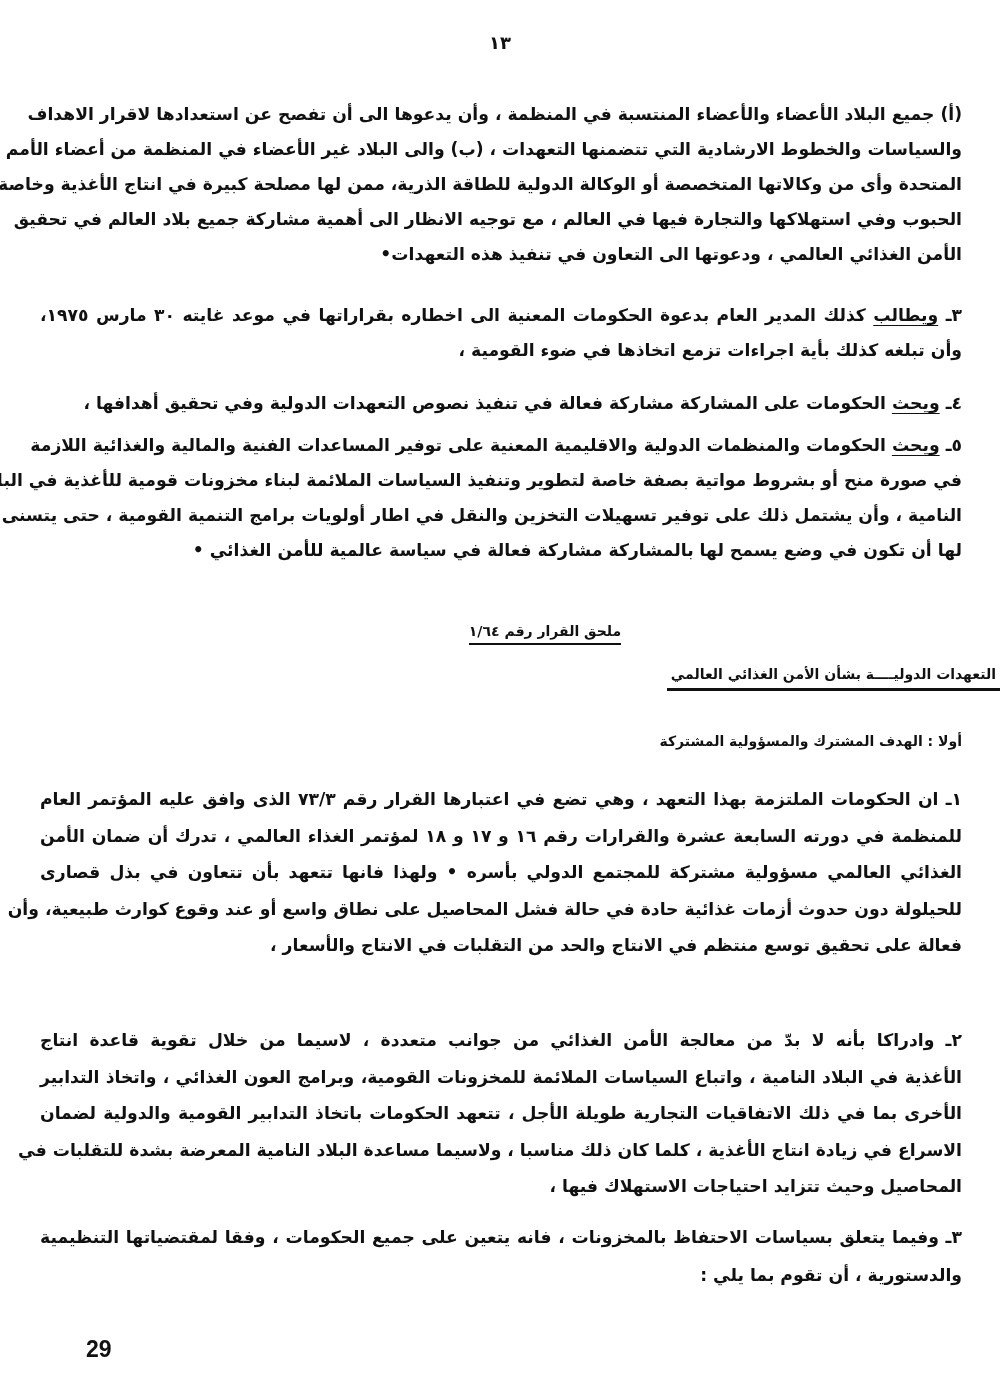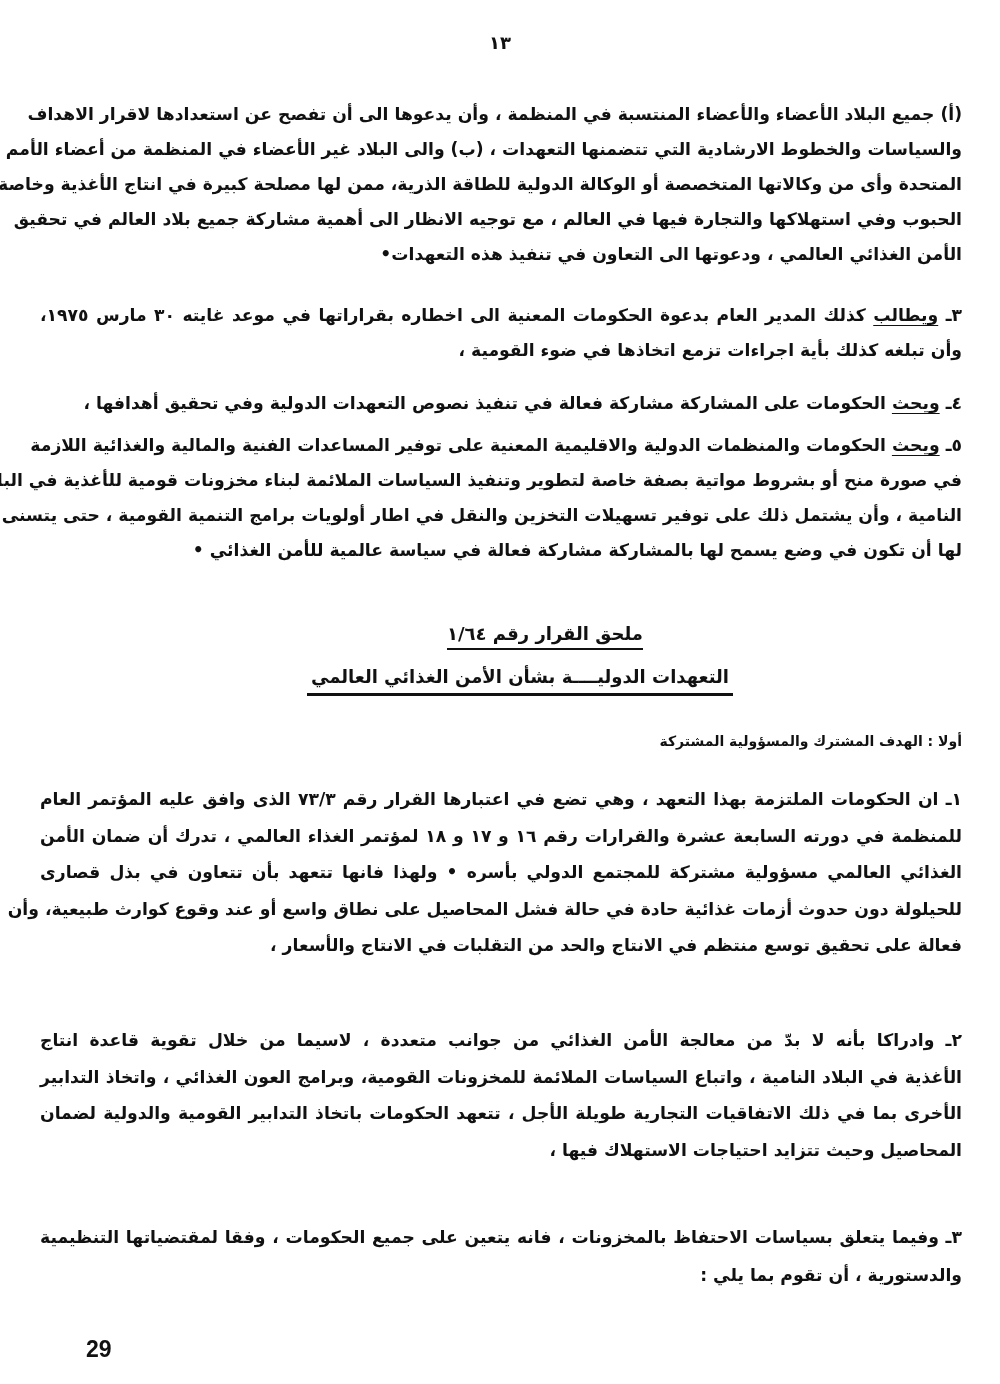--- a/index.html
+++ b/index.html
@@ -14,21 +14,21 @@
     .text-block {
       position: absolute; right: 38px; width: 922px; direction: rtl;
       font-size: 17.2px; font-weight: bold; line-height: 35px; text-align: justify;
       text-align-last: right; letter-spacing: -0.2px;
     }
     .line { display: block; white-space: nowrap; text-align: right; }
     .line.full { text-align: justify; text-align-last: justify; }
     .u { text-decoration: underline; text-underline-offset: 4px; }
     .heading {
       position: absolute; left: 0; width: 1000px; text-align: center; direction: rtl;
-      font-size: 18px; font-weight: bold;
+      font-size: 14px; font-weight: bold;
     }
     .heading span { display: inline-block; border-bottom: 2px solid #111; padding-bottom: 4px; }
     .heading.h2 span { border-bottom: 3px solid #111; padding: 0 4px 6px; }
     .section-title {
       position: absolute; right: 38px; top: 733px; direction: rtl;
       font-size: 14px; font-weight: bold;
     }
     .page-num-bottom {
       position: absolute; left: 86px; top: 1336px; font-size: 23px;
       font-family: "Liberation Sans", sans-serif;
@@ -60,38 +60,39 @@
 <div class="text-block" style="top:428px;">
   <span class="line full"><span>٥ـ</span> <span class="u">ويحث</span> <span>الحكومات والمنظمات الدولية والاقليمية المعنية على توفير المساعدات الفنية والمالية والغذائية اللازمة</span></span>
   <span class="line full">في صورة منح أو بشروط مواتية بصفة خاصة لتطوير وتنفيذ السياسات الملائمة لبناء مخزونات قومية للأغذية في البلاد</span>
   <span class="line full">النامية ، وأن يشتمل ذلك على توفير تسهيلات التخزين والنقل في اطار أولويات برامج التنمية القومية ، حتى يتسنى</span>
   <span class="line">لها أن تكون في وضع يسمح لها بالمشاركة مشاركة فعالة في سياسة عالمية للأمن الغذائي •</span>
 </div>
 
 <div class="heading" style="top:623px; padding-left:90px; box-sizing:border-box;">
   <span>ملحق القرار رقم ١/٦٤</span>
 </div>
-<div class="heading h2" style="top:666px; padding-left:40px; box-sizing:border-box;">
+<div class="heading h2" style="top:666px; padding-left:40px; box-sizing:border-box;text-align:right;">
   <span>التعهدات الدوليــــة بشأن الأمن الغذائي العالمي</span>
 </div>
 
 <div class="section-title">أولا :  الهدف المشترك والمسؤولية المشتركة</div>
 
 <div class="text-block" style="top:781px; line-height:36.5px;">
   <span class="line full">١ـ ان الحكومات الملتزمة بهذا التعهد ، وهي تضع في اعتبارها القرار رقم ٧٣/٣ الذى وافق عليه المؤتمر العام</span>
   <span class="line full">للمنظمة في دورته السابعة عشرة والقرارات رقم ١٦ و ١٧ و ١٨ لمؤتمر الغذاء العالمي ، تدرك أن ضمان الأمن</span>
   <span class="line full">الغذائي العالمي مسؤولية مشتركة للمجتمع الدولي بأسره • ولهذا فانها تتعهد بأن تتعاون في بذل قصارى</span>
   <span class="line full">للحيلولة دون حدوث أزمات غذائية حادة في حالة فشل المحاصيل على نطاق واسع أو عند وقوع كوارث طبيعية، وأن</span>
   <span class="line">فعالة على تحقيق توسع منتظم في الانتاج والحد من التقلبات في الانتاج والأسعار ،</span>
 </div>
 
 <div class="text-block" style="top:1022px; line-height:36.5px;">
   <span class="line full">٢ـ   وادراكا بأنه لا بدّ من معالجة الأمن الغذائي من جوانب متعددة ، لاسيما من خلال تقوية قاعدة انتاج</span>
   <span class="line full">الأغذية في البلاد النامية ، واتباع السياسات الملائمة للمخزونات القومية، وبرامج العون الغذائي ، واتخاذ التدابير</span>
   <span class="line full">الأخرى بما في ذلك الاتفاقيات التجارية طويلة الأجل ، تتعهد الحكومات باتخاذ التدابير القومية والدولية لضمان</span>
+  <span class="line full">الاسراع في زيادة انتاج الأغذية ، كلما كان ذلك مناسبا ، ولاسيما مساعدة البلاد النامية المعرضة بشدة للتقلبات في</span>
   <span class="line">المحاصيل وحيث تتزايد احتياجات الاستهلاك فيها ،</span>
 </div>
 
 <div class="text-block" style="top:1218px; line-height:38px;">
   <span class="line full">٣ـ   وفيما يتعلق بسياسات الاحتفاظ بالمخزونات ، فانه يتعين على جميع الحكومات ، وفقا لمقتضياتها التنظيمية</span>
   <span class="line">والدستورية ، أن تقوم بما يلي :</span>
 </div>
 
 <div class="page-num-bottom">29</div>
 

